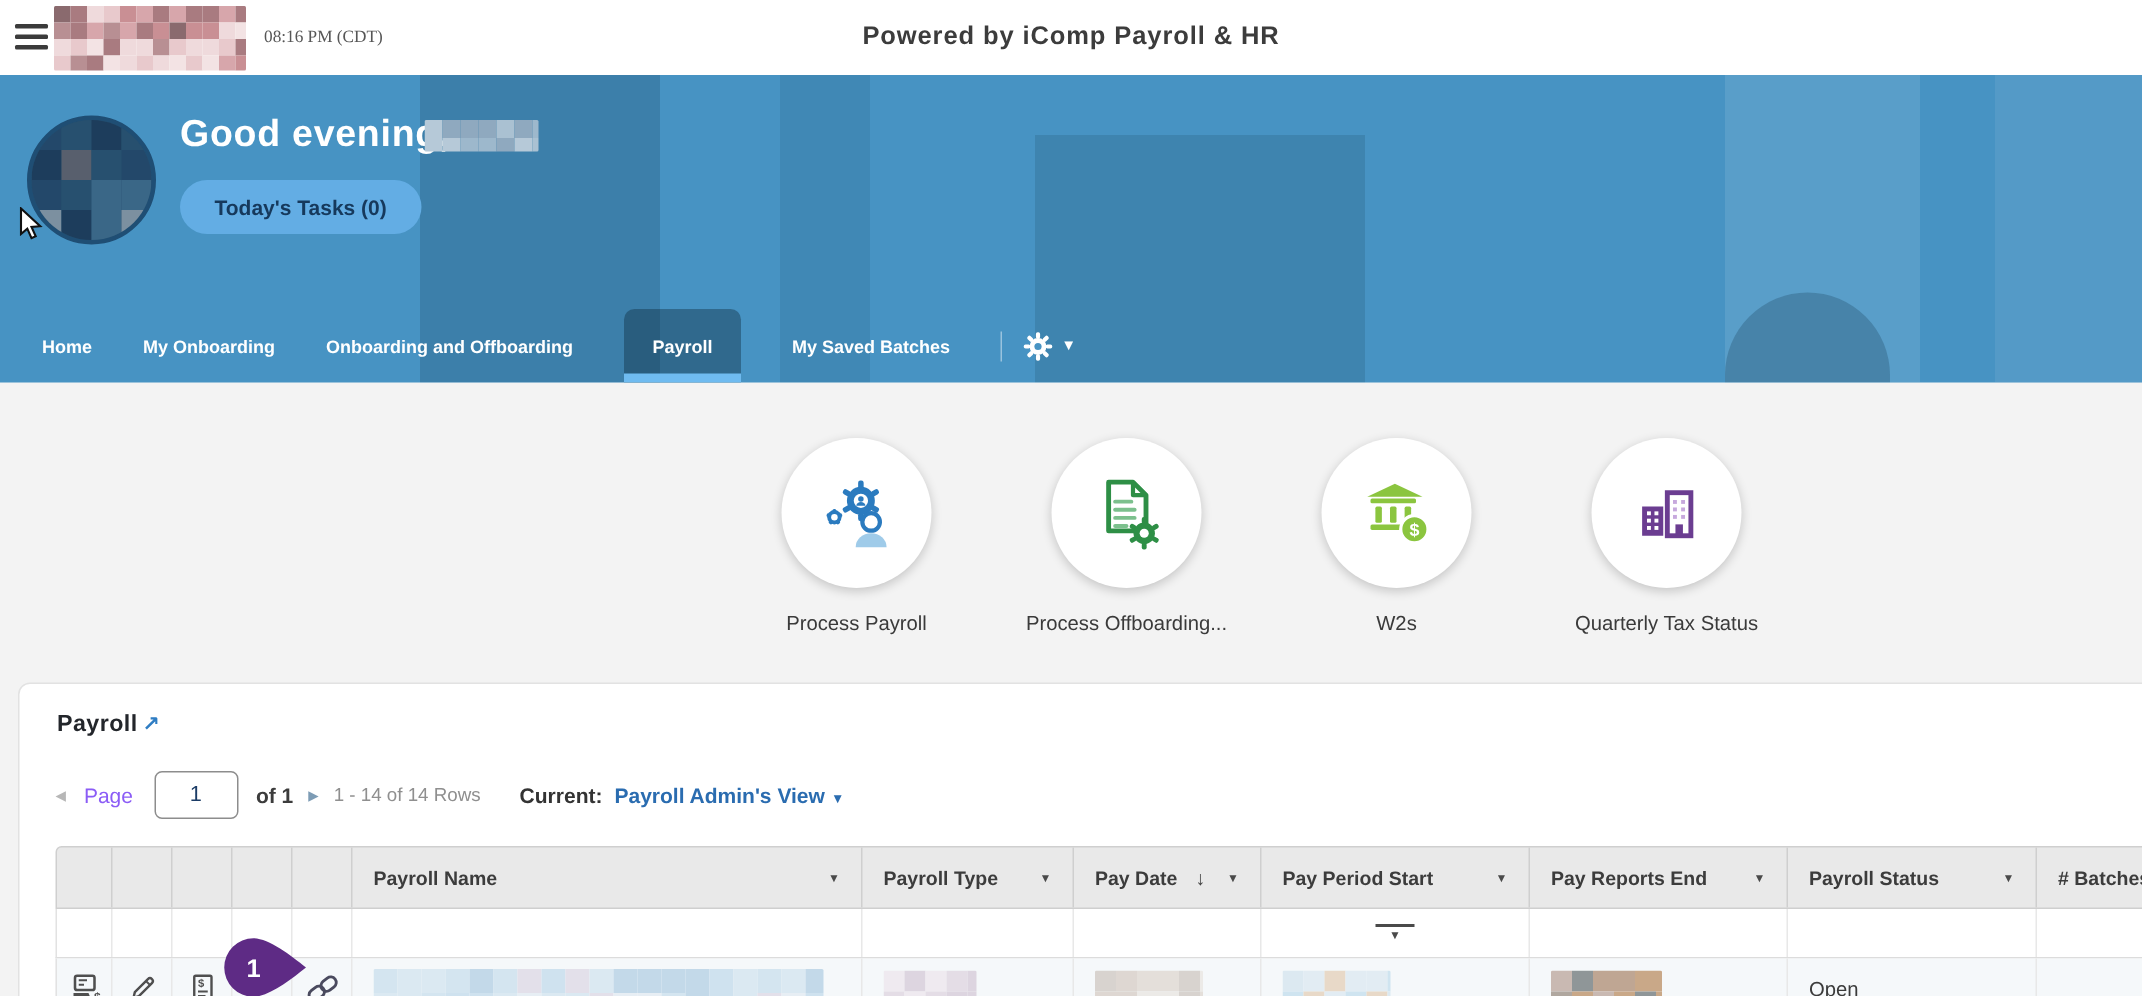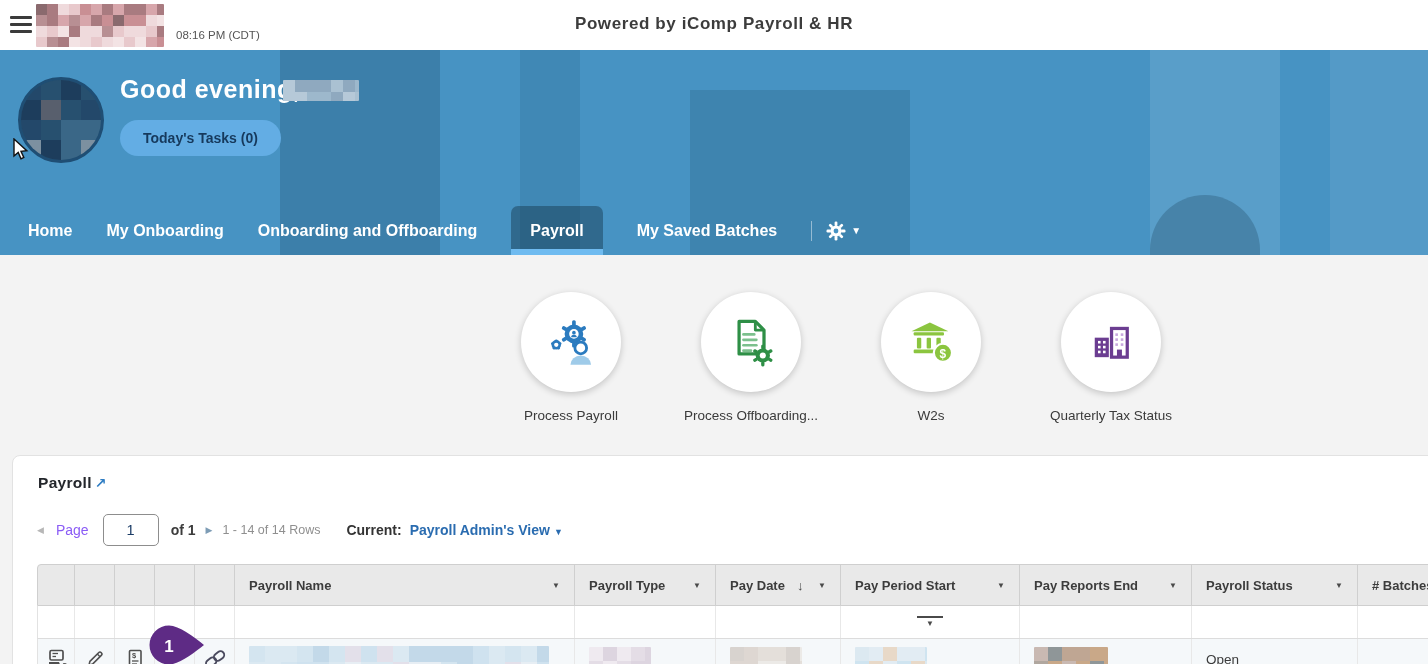--- a/index.html
+++ b/index.html
@@ -6,37 +6,37 @@
   body{
     width:1428px;height:664px;overflow:hidden;position:relative;
     font-family:"Liberation Sans","DejaVu Sans",sans-serif;
     background:#f3f3f3;
   }
   
   .topbar{position:absolute;left:0;top:0;width:100%;height:50px;background:#ffffff;}
   .hamburger{position:absolute;left:10px;top:16px;width:22px;height:17px;cursor:pointer;}
   .hamburger i{display:block;height:3px;background:#3b3b3b;margin-bottom:4px;border-radius:1px;}
   .logo-redact{position:absolute;left:36px;top:4px;width:128px;height:43px;overflow:hidden;}
-  .topbar-time{position:absolute;left:176px;top:29px;font-size:11.5px;color:#565656;}
+  .topbar-time{position:absolute;left:176px;top:19px;font-size:11.5px;color:#565656;font-family:Liberation Serif, serif;}
   .topbar-title{position:absolute;left:0;right:0;top:14px;text-align:center;
     font-size:17px;font-weight:bold;color:#3c3c3c;letter-spacing:.6px;}
   
   .hero{position:absolute;left:0;top:50px;width:100%;height:205px;background:#4793c3;overflow:hidden;}
   .hero .ph{position:absolute;}
   .avatar{position:absolute;left:18px;top:27px;width:80px;height:80px;border-radius:50%;
     border:3px solid #1f4e74;overflow:hidden;background:#27506f;}
   .greeting{position:absolute;left:120px;top:25px;font-size:25px;font-weight:bold;color:#ffffff;letter-spacing:.5px;}
   .name-redact{position:absolute;left:283px;top:30px;width:76px;height:21px;overflow:hidden;}
   .tasks-btn{position:absolute;left:120px;top:70px;background:#63ade4;color:#16395c;
     border:none;border-radius:19px;padding:10px 23px;font-size:14px;font-weight:bold;
     font-family:inherit;cursor:pointer;}
   .cursor{position:absolute;left:12px;top:88px;z-index:50;}
   
   .navtabs{position:absolute;left:28px;bottom:0;height:49px;display:flex;align-items:center;}
-  .tab{color:#ffffff;font-size:16px;font-weight:bold;margin-right:34px;cursor:pointer;
+  .tab{color:#ffffff;font-size:12px;font-weight:bold;margin-right:34px;cursor:pointer;
     height:49px;display:flex;align-items:center;white-space:nowrap;}
   .tab.active{background:rgba(16,47,66,.42);border-radius:7px 7px 0 0;padding:0 19px;
     margin-right:15px;position:relative;}
   .tab.active .underline{position:absolute;left:0;bottom:0;width:100%;height:6px;background:#6fbbf0;}
   .nav-divider{width:1px;height:20px;background:rgba(255,255,255,.45);margin:0 14px 0 0;}
   .gear-menu{display:flex;align-items:center;cursor:pointer;}
   .gear-caret{color:#fff;font-size:10px;margin-left:5px;}
   
   .quick-actions{position:absolute;left:491px;top:292px;display:flex;gap:20px;}
   .qa{width:160px;display:flex;flex-direction:column;align-items:center;}

